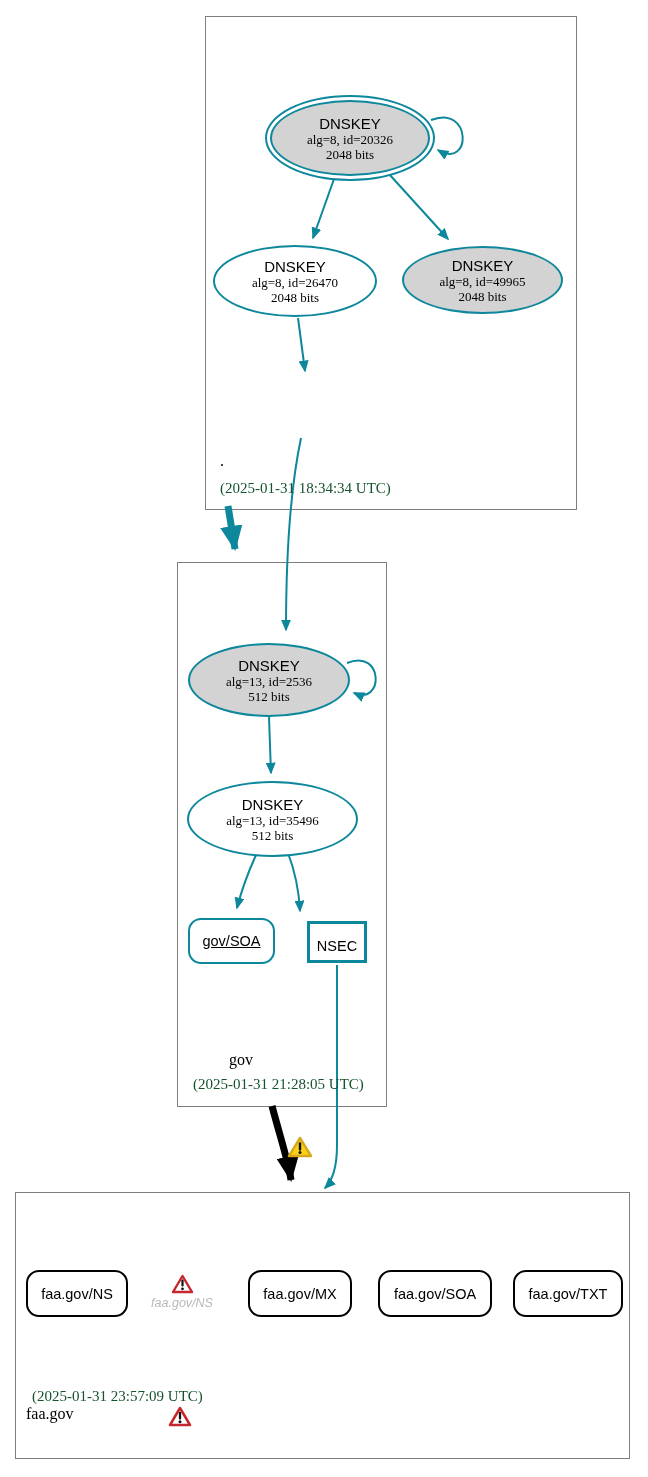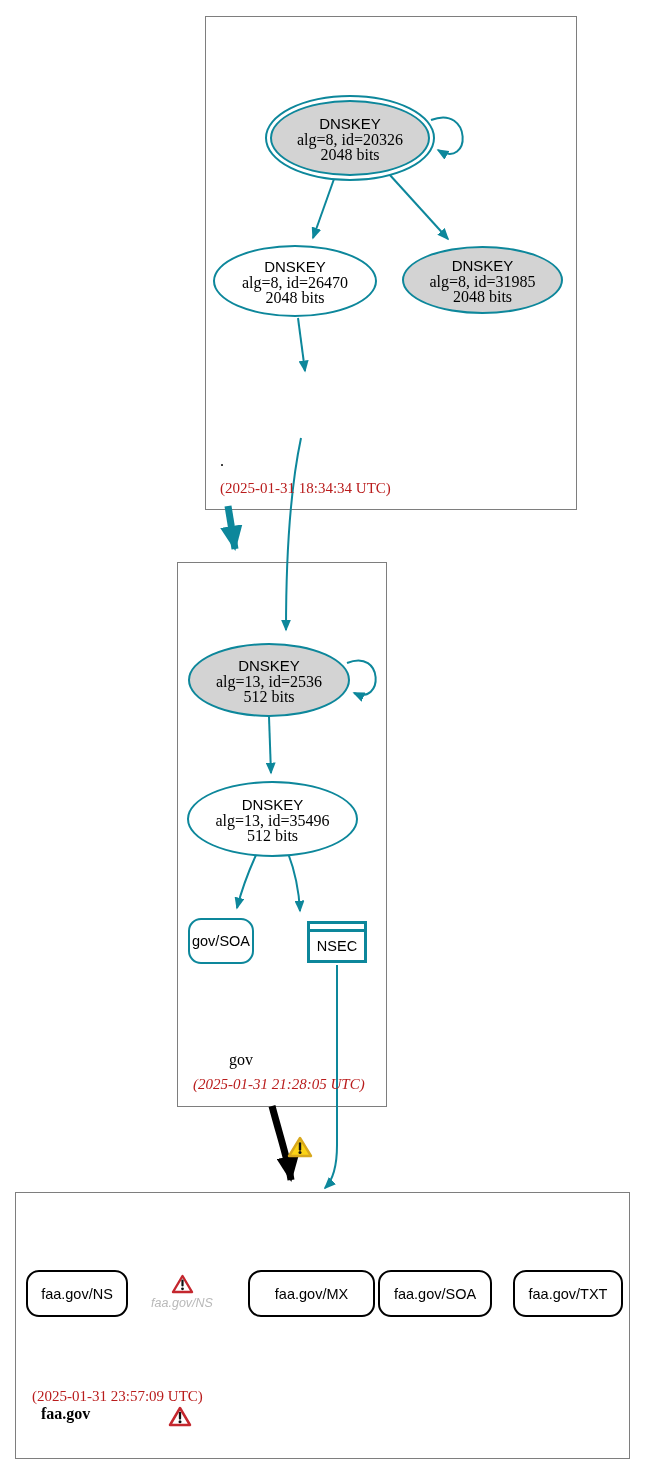--- a/index.html
+++ b/index.html
@@ -9,30 +9,30 @@
   #edges{position:absolute;left:0;top:0;z-index:2;}
   .node{position:absolute;z-index:3;box-sizing:border-box;}
   .ellipse{border:2px solid #0d879b;border-radius:50%;display:flex;flex-direction:column;
            align-items:center;justify-content:center;background:#fff;}
   .ellipse.gray{background:#d3d3d3;}
   .dbl-outer{border:2px solid #0d879b;border-radius:50%;background:#fff;position:absolute;box-sizing:border-box;}
   .dbl-inner{position:absolute;left:3px;top:3px;right:3px;bottom:3px;border:2px solid #0d879b;
              border-radius:50%;background:#d3d3d3;display:flex;flex-direction:column;
              align-items:center;justify-content:center;box-sizing:border-box;}
   .ntitle{font-size:15px;color:#000;line-height:17px;font-family:"Liberation Sans",sans-serif;}
-  .ndetail{font-size:16px;color:#000;line-height:15px;font-family:"Liberation Serif",serif;}
+  .ndetail{font-size:13px;color:#000;line-height:15px;font-family:"Liberation Serif",serif;}
   .rrset{border:2px solid #0d879b;border-radius:13px;background:#fff;display:flex;
          align-items:center;justify-content:center;font-size:14.5px;color:#000;}
   .rrset.black{border-color:#000;}
   .nsec{border:3px solid #0d879b;background:#fff;display:flex;flex-direction:column;box-sizing:border-box;}
   .nsec-strip{height:5px;border-bottom:3px solid #0d879b;}
   .nsec-label{flex:1;display:flex;align-items:center;justify-content:center;
               font-size:14.5px;color:#000;}
   .zlabel{position:absolute;font-family:"Liberation Serif",serif;font-size:16px;color:#000;z-index:3;}
-  .ztime{position:absolute;font-family:"Liberation Serif",serif;font-size:15px;color:#b91c1c;z-index:3;}
+  .ztime{position:absolute;font-family:"Liberation Serif",serif;font-size:15px;color:#14532d;z-index:3;}
   .ghost{position:absolute;font-size:12.5px;font-style:italic;color:#b9b9b9;
          text-align:center;z-index:3;}
   .warn{position:absolute;z-index:4;}
 </style>
 </head>
 <body>
 
 <div id="canvas">
 
   <div class="cluster" style="left:205px;top:16px;width:370px;height:492px;"></div>
@@ -80,82 +80,82 @@
   </div>
 
   <div class="node ellipse" style="left:213px;top:245px;width:164px;height:72px;">
     <div class="ntitle">DNSKEY</div>
     <div class="ndetail">alg=8, id=26470</div>
     <div class="ndetail">2048 bits</div>
   </div>
 
   <div class="node ellipse gray" style="left:402px;top:246px;width:161px;height:68px;">
     <div class="ntitle">DNSKEY</div>
-    <div class="ndetail">alg=8, id=31985</div>
+    <div class="ndetail">alg=8, id=49965</div>
     <div class="ndetail">2048 bits</div>
   </div>
 
 
   <div class="zlabel" style="left:220px;top:452px;">.</div>
   <div class="ztime" style="left:220px;top:480px;">(2025-01-31 18:34:34 UTC)</div>
 
   <div class="node ellipse gray" style="left:188px;top:643px;width:162px;height:74px;">
     <div class="ntitle">DNSKEY</div>
     <div class="ndetail">alg=13, id=2536</div>
     <div class="ndetail">512 bits</div>
   </div>
 
   <div class="node ellipse" style="left:187px;top:781px;width:171px;height:76px;">
     <div class="ntitle">DNSKEY</div>
     <div class="ndetail">alg=13, id=35496</div>
     <div class="ndetail">512 bits</div>
   </div>
 
-  <div class="node rrset" style="left:188px;top:918px;width:66px;height:46px;">
+  <div class="node rrset" style="left:188px;top:918px;width:87px;height:46px;text-decoration:underline;">
     <span>gov/SOA</span>
   </div>
 
-  <div class="node nsec" style="left:307px;top:921px;width:60px;height:42px;">
+  <div class="node nsec" style="left:307px;top:921px;width:60px;height:42px;align-items:center;">
     <div class="nsec-strip"></div>
     <div class="nsec-label">NSEC</div>
   </div>
 
   <div class="zlabel" style="left:193px;top:1051px;margin-left:36px;">gov</div>
-  <div class="ztime" style="left:193px;top:1076px;font-style:italic;">(2025-01-31 21:28:05 UTC)</div>
+  <div class="ztime" style="left:193px;top:1076px;">(2025-01-31 21:28:05 UTC)</div>
 
   <svg class="warn" style="left:287px;top:1136px;" width="26" height="22" viewBox="0 0 26 22">
     <path d="M13 2 L24 20 L2 20 Z" fill="#fbd315" stroke="#d8a81c" stroke-width="2.4" stroke-linejoin="round"></path>
     <path d="M13 7.5 L13 13.5" stroke="#111" stroke-width="2.4" stroke-linecap="round"></path>
     <circle cx="13" cy="16.6" r="1.5" fill="#111"></circle>
   </svg>
 
   <div class="node rrset black" style="left:26px;top:1270px;width:102px;height:47px;">
     <span>faa.gov/NS</span>
   </div>
 
   <svg class="warn" style="left:171px;top:1274px;" width="23" height="20" viewBox="0 0 23 20">
     <path d="M11.5 2 L21 18 L2 18 Z" fill="#fff" stroke="#c4272e" stroke-width="2.4" stroke-linejoin="round"></path>
     <path d="M11.5 6.5 L11.5 11.5" stroke="#111" stroke-width="2.2" stroke-linecap="round"></path>
     <circle cx="11.5" cy="14.8" r="1.4" fill="#111"></circle>
   </svg>
   <div class="ghost" style="left:142px;top:1296px;width:80px;">faa.gov/NS</div>
 
-  <div class="node rrset black" style="left:248px;top:1270px;width:127px;height:47px;">
+  <div class="node rrset black" style="left:248px;top:1270px;width:104px;height:47px;">
     <span>faa.gov/MX</span>
   </div>
 
   <div class="node rrset black" style="left:378px;top:1270px;width:114px;height:47px;">
     <span>faa.gov/SOA</span>
   </div>
 
   <div class="node rrset black" style="left:513px;top:1270px;width:110px;height:47px;">
     <span>faa.gov/TXT</span>
   </div>
 
-  <div class="zlabel" style="left:41px;top:1405px;font-weight:bold;">faa.gov</div>
+  <div class="zlabel" style="left:26px;top:1405px;">faa.gov</div>
   <svg class="warn" style="left:168px;top:1406px;" width="24" height="21" viewBox="0 0 24 21">
     <path d="M12 2 L22 19 L2 19 Z" fill="#fff" stroke="#c4272e" stroke-width="2.5" stroke-linejoin="round"></path>
     <path d="M12 7 L12 12.5" stroke="#111" stroke-width="2.3" stroke-linecap="round"></path>
     <circle cx="12" cy="15.8" r="1.5" fill="#111"></circle>
   </svg>
   <div class="ztime" style="left:32px;top:1388px;">(2025-01-31 23:57:09 UTC)</div>
 
 </div>
 
 </body></html>

